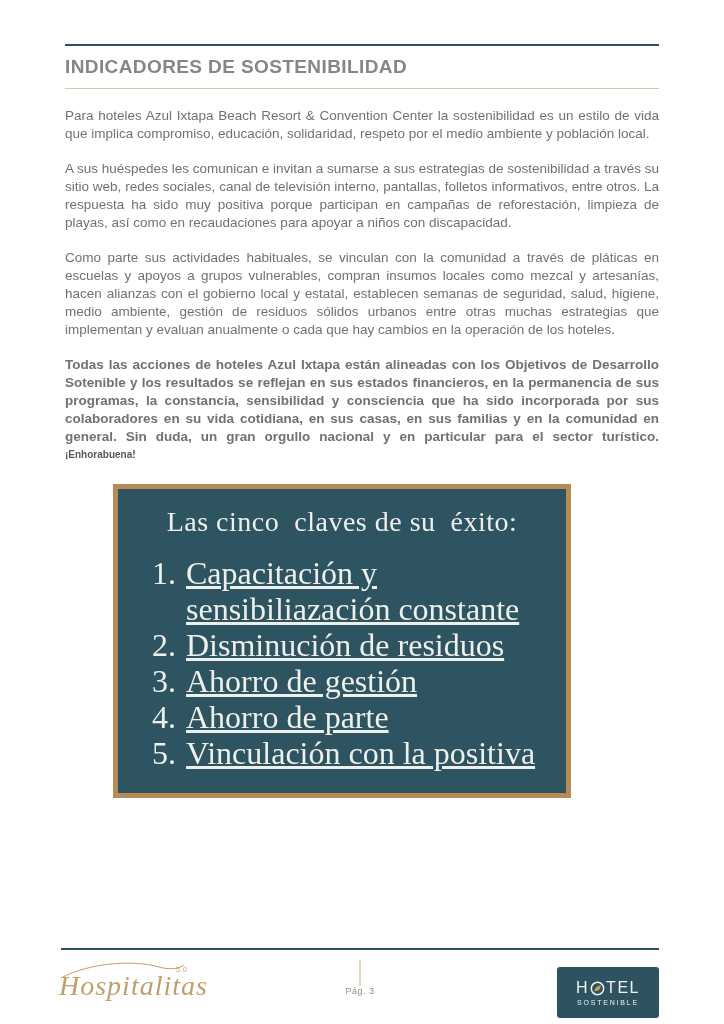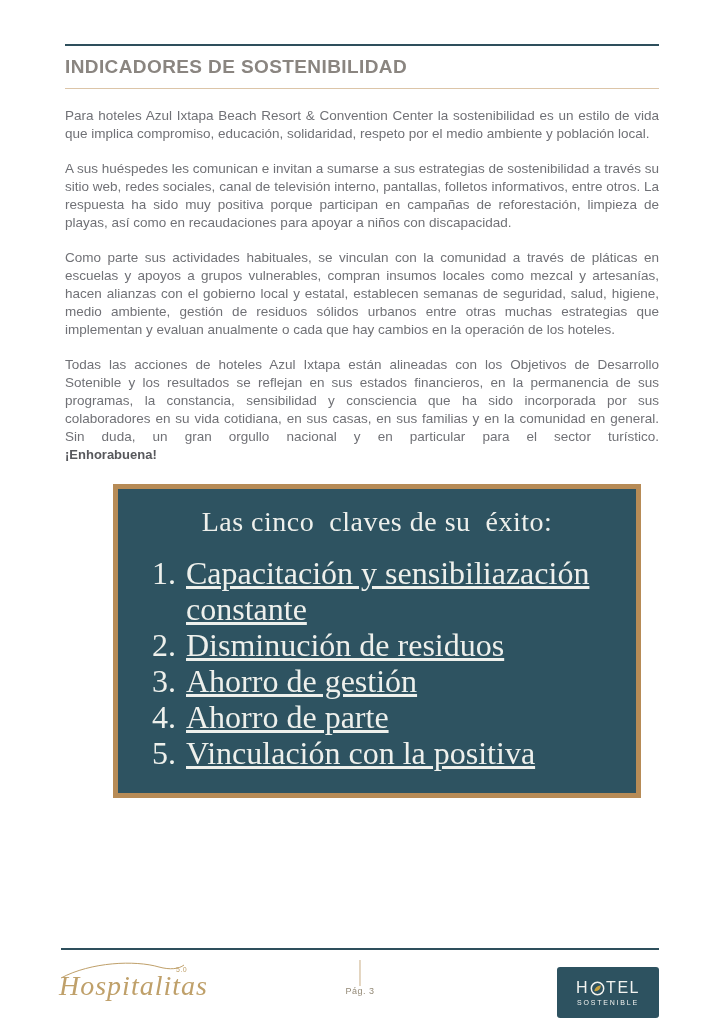--- a/index.html
+++ b/index.html
@@ -31,31 +31,31 @@
     background: #dcc5a8;
   }
   .body-text p.para {
     margin: 0 0 17px 0;
     font-size: 13.5px;
     line-height: 18px;
     color: #707176;
     text-align: justify;
   }
   .body-text p.para:first-child { margin-top: 18px; }
-  .para.stretch-last { text-align-last: justify; margin-bottom: 0 !important; }
+  .para.stretch-last { text-align-last: justify; margin-bottom: 0 !important; font-weight: bold; }
   .closing-line {
     margin: 0 0 0 0;
-    font-size: 13px;
+    font-size: 10px;
     line-height: 18px;
     font-weight: 700;
     color: #57585c;
     text-align: left;
   }
   .keys-box {
-    width: 528px;
+    width: 458px;
     margin: 20px 0 0 48px;
     background: #2e5361;
     border: 5px solid #b78b56;
     padding: 16px 26px 22px 26px;
     color: #eef0ec;
     font-family: "Liberation Serif", serif;
   }
   .keys-title {
     text-align: center;
     font-size: 28px;

